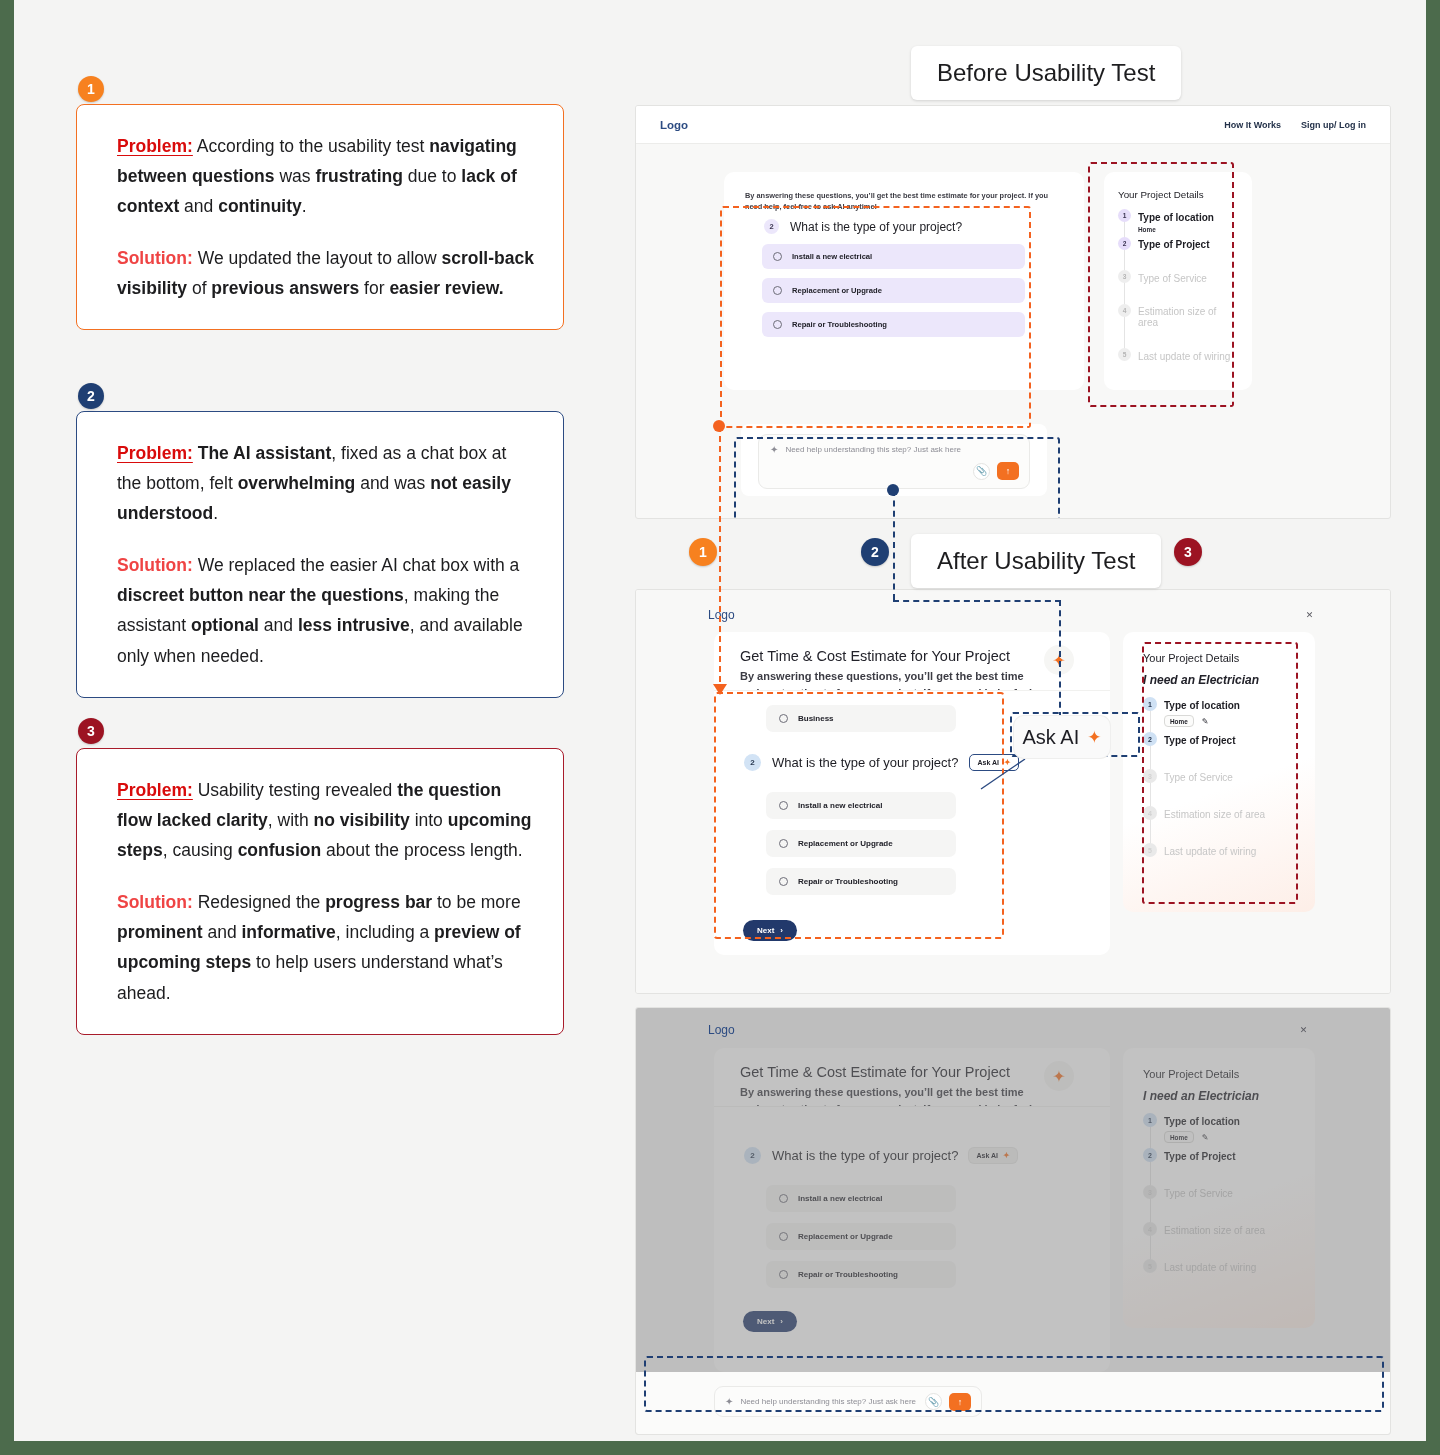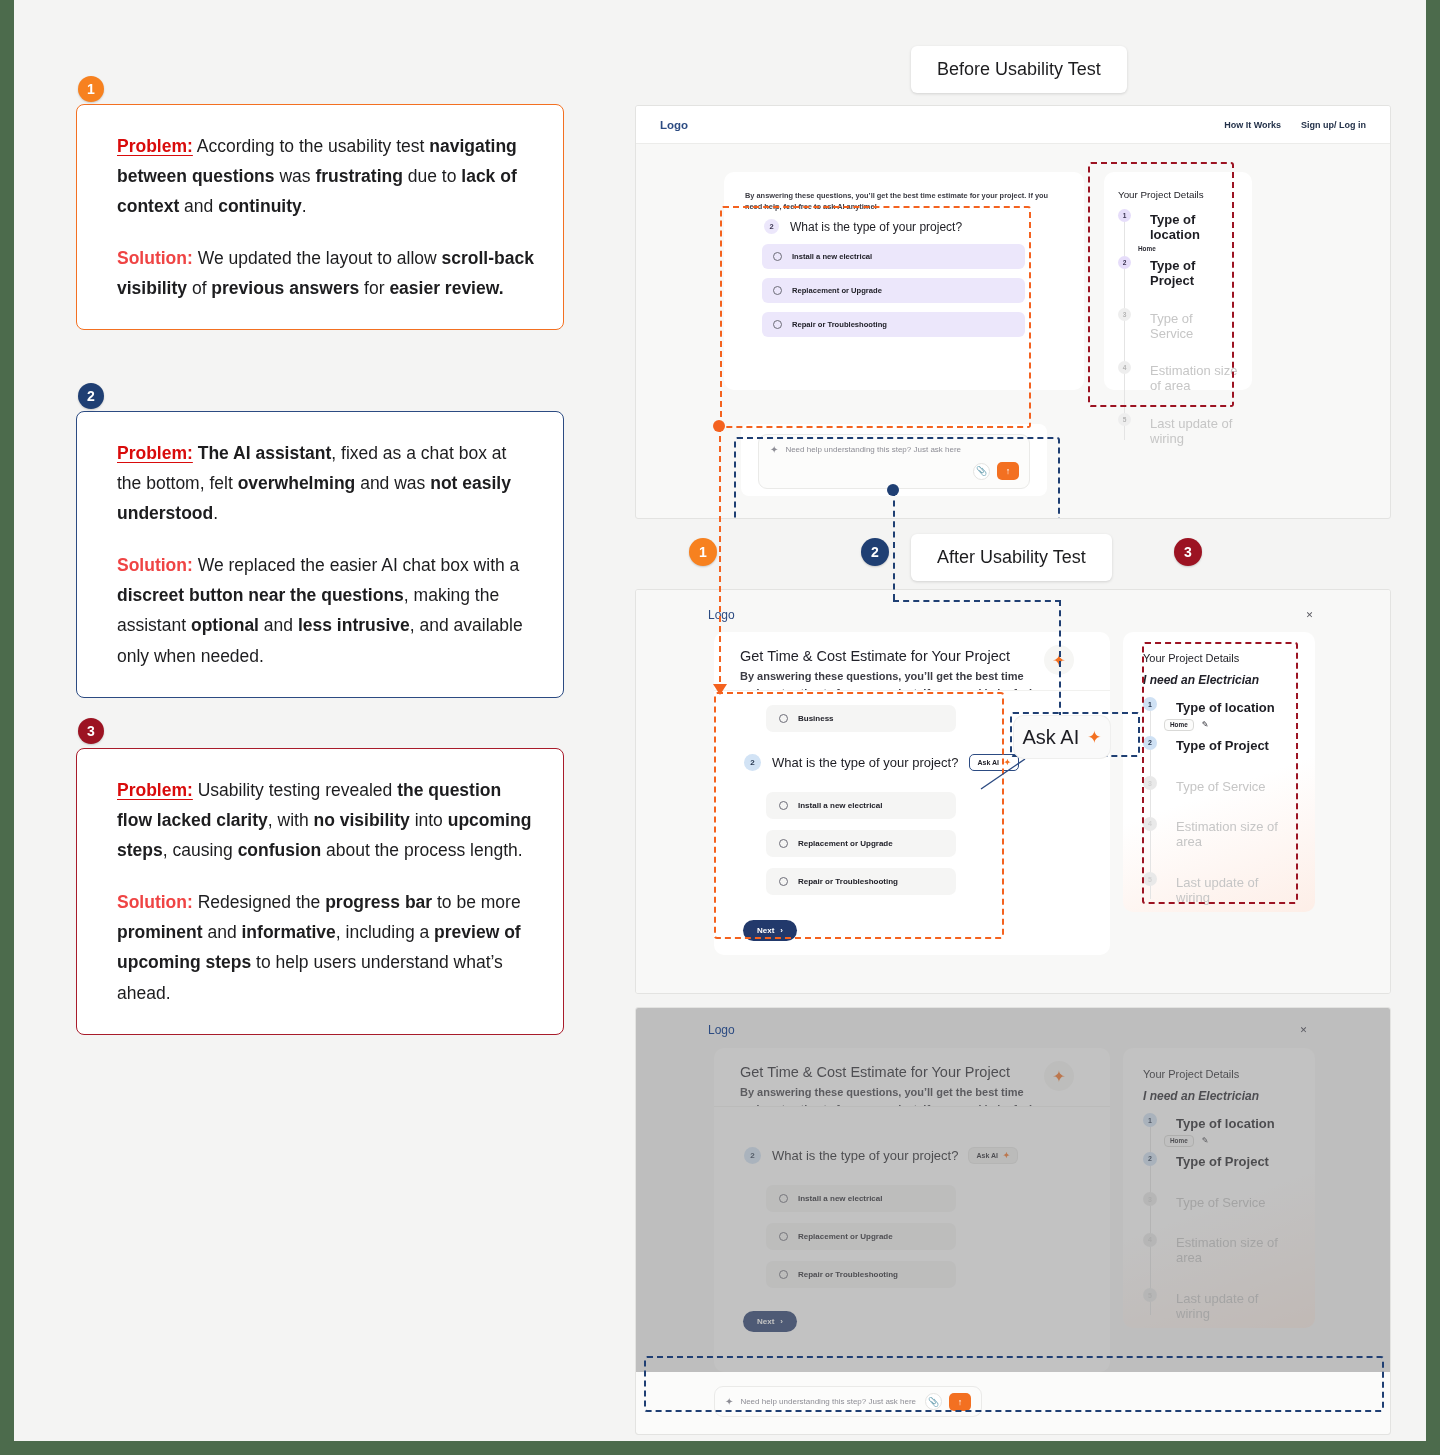--- a/index.html
+++ b/index.html
@@ -58,21 +58,21 @@
   #badge2 { left: 64px; top: 383px; background: #1f3f73; }
   #card3 { left: 62px; top: 748px; width: 488px; border: 1.6px solid #a81b2a; }
   #badge3 { left: 64px; top: 718px; background: #9c1322; }
 
   
   .pill {
     position: absolute;
     background: #fff;
     border-radius: 6px;
     padding: 13px 26px;
-    font-size: 18px;
+    font-size: 24px;
     color: #1d1d1f;
     box-shadow: 0 1px 3px rgba(0,0,0,.14);
     z-index: 25;
   }
   #pill-before { left: 897px; top: 46px; }
   #pill-after  { left: 897px; top: 534px; }
 
   
   #gap-badge-1 { left: 675px; top: 538px; width: 28px; height: 28px; background: #f7811f; }
   #gap-badge-2 { left: 847px; top: 538px; width: 28px; height: 28px; background: #1f3f73; }
@@ -141,21 +141,21 @@
   .steps { position: relative; margin-top: 9px; }
   .step { display: flex; align-items: flex-start; gap: 7px; position: relative; }
   .snum {
     width: 13px; height: 13px; border-radius: 50%;
     font-size: 6.6px; font-weight: bold;
     display: flex; align-items: center; justify-content: center; flex: none;
     z-index: 2;
   }
   .snum.active { background: #e6ddfa; color: #39324f; }
   .snum.future { background: #eeeeee; color: #b4b4b4; }
-  .slabel { font-size: 13px; font-weight: bold; color: #1d1d23; padding-top: 2.5px; margin-left: 12px; }
+  .slabel { font-size: 10px; font-weight: bold; color: #1d1d23; padding-top: 2.5px; }
   .slabel.future { color: #c6c6c6; font-weight: normal; }
   .sanswer { font-size: 6.4px; font-weight: bold; color: #2a2a33; }
   .srail {
     position: absolute; left: 6px; top: 10px; bottom: 6px;
     width: 1px; background: #e4e4e4; z-index: 1;
   }
 
   
   #b-chatwrap { position: absolute; left: 105px; top: 280px; width: 306px; height: 72px;
                 background: #fff; border-radius: 8px; }

